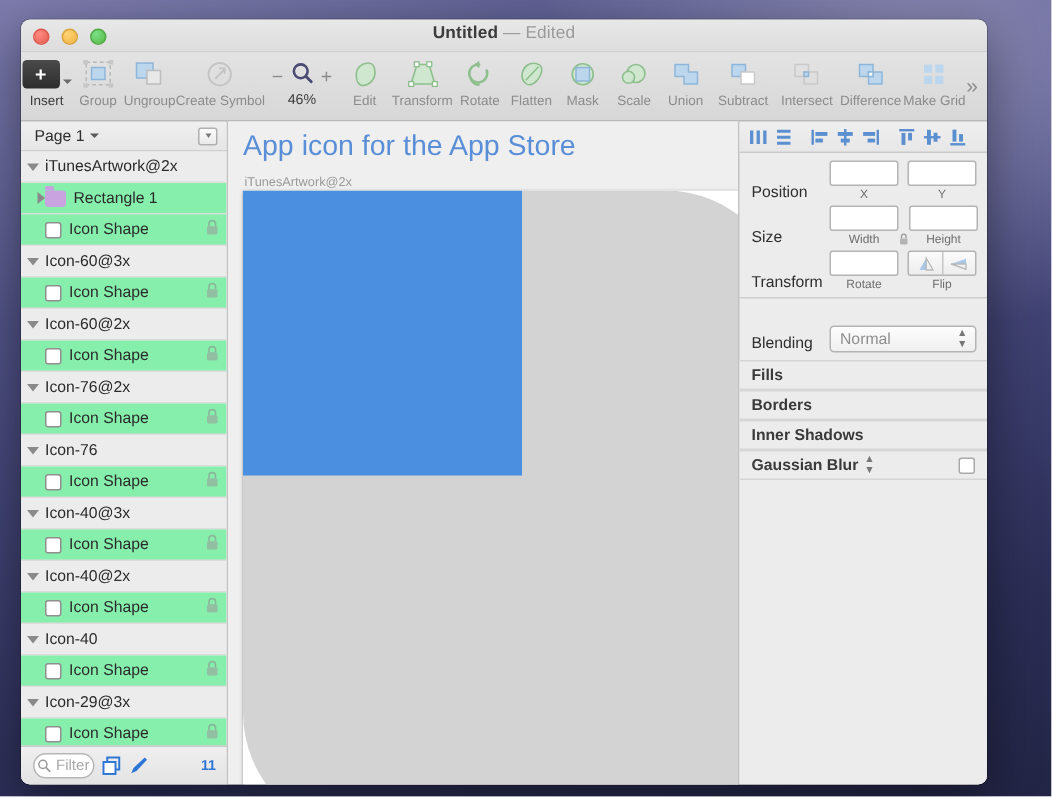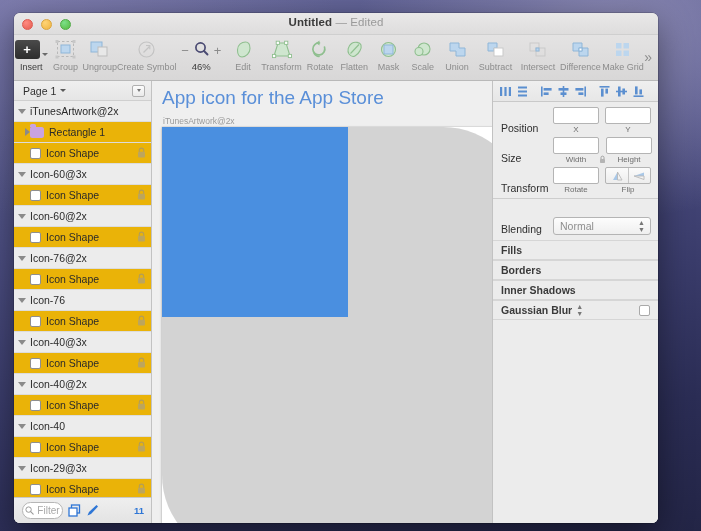--- a/index.html
+++ b/index.html
@@ -207,21 +207,21 @@
     background: #ececec;
   }
   .layer-row {
     height: 21px;
     display: flex;
     align-items: center;
     border-bottom: 0.5px solid #dcdcdc;
     padding-right: 5px;
     background: #ececec;
   }
-  .layer-row.child { background: #eab308; }
+  .layer-row.child { background: #86efac; }
 
   .disclosure {
     width: 16px;
     display: flex; align-items: center; justify-content: center;
     flex: 0 0 16px;
   }
   .disclosure .tri-down {
     width: 0; height: 0;
     border-left: 4px solid transparent;
     border-right: 4px solid transparent;

